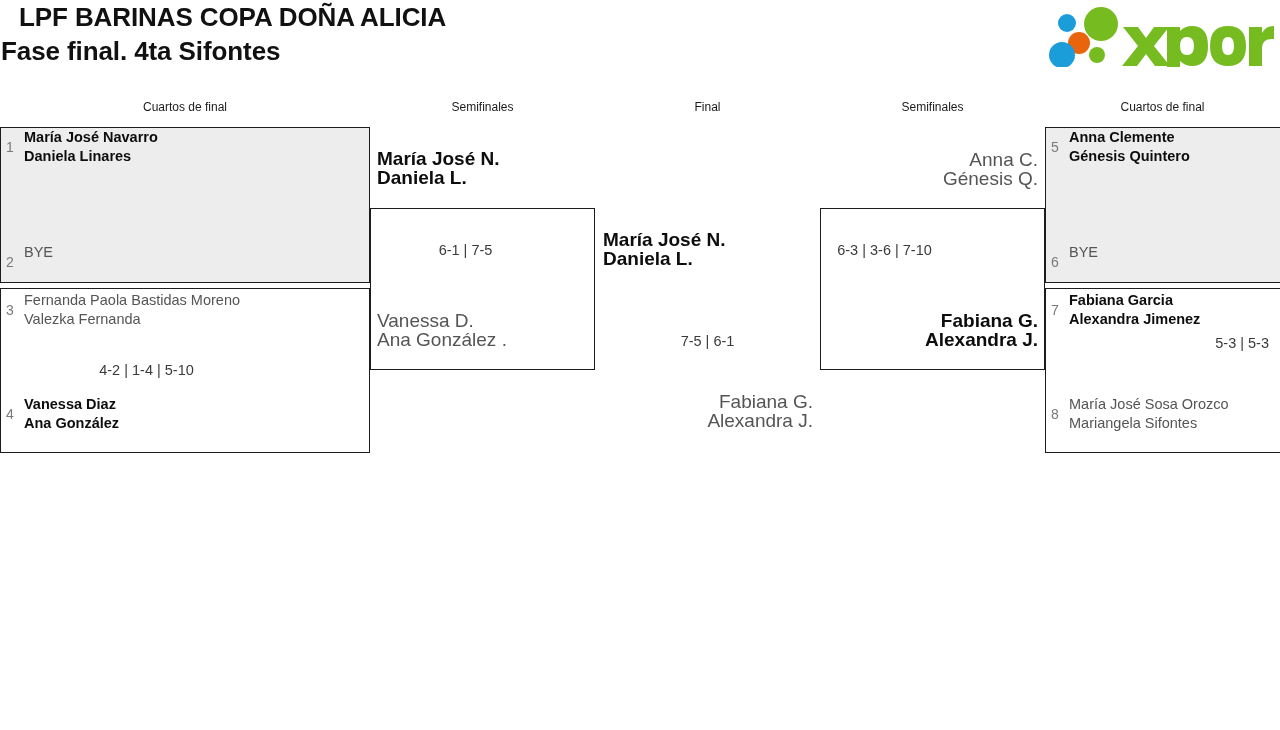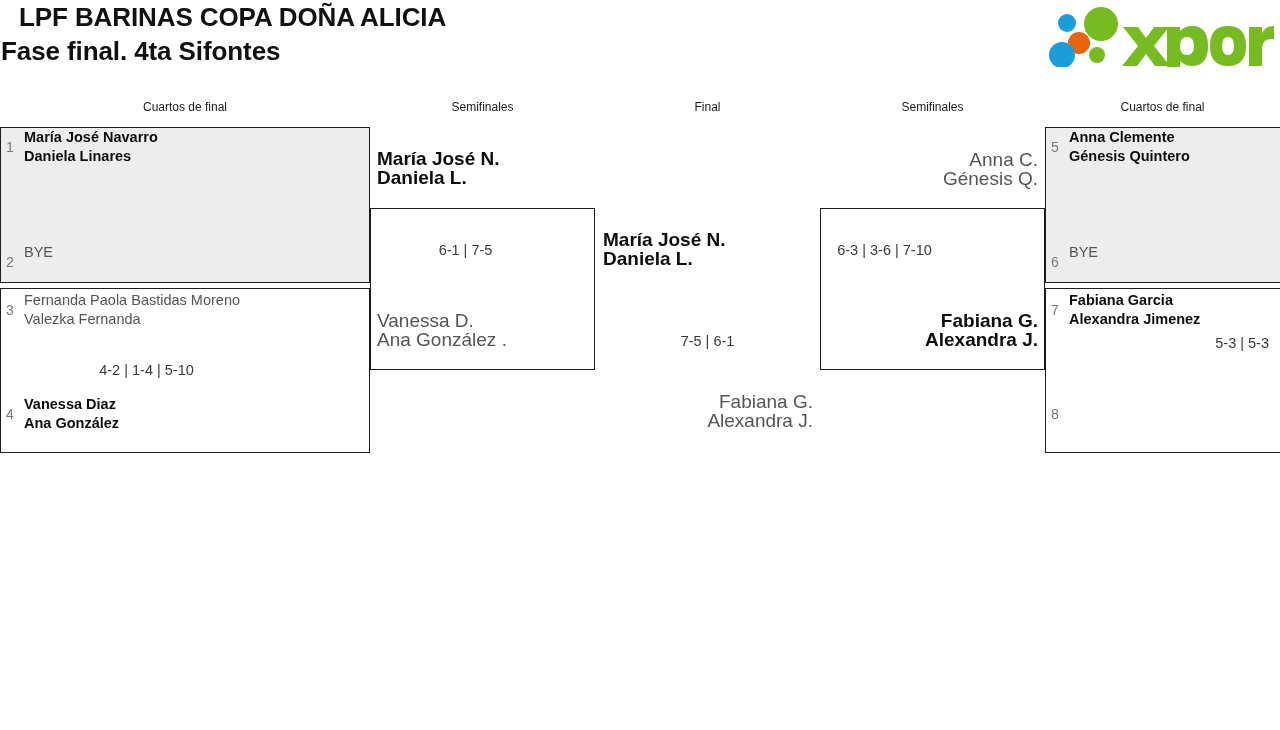--- a/index.html
+++ b/index.html
@@ -214,15 +214,19 @@
     <span class="names">
       <span>Fabiana Garcia</span>
       <span>Alexandra Jimenez</span>
     </span>
   </div>
   <div class="score ralign" style="left:1045px; top:334px; width:216px;margin-left:8px;">
     <span>5-3 | 5-3</span>
   </div>
   <div class="comp loser rt" style="left:1051px; top:395px;">
     <span class="seed right-side">8</span>
+    <span class="names">
+      <span>María José Sosa Orozco</span>
+      <span>Mariangela Sifontes</span>
+    </span>
   </div>
 
 </div>
 
 </body></html>

